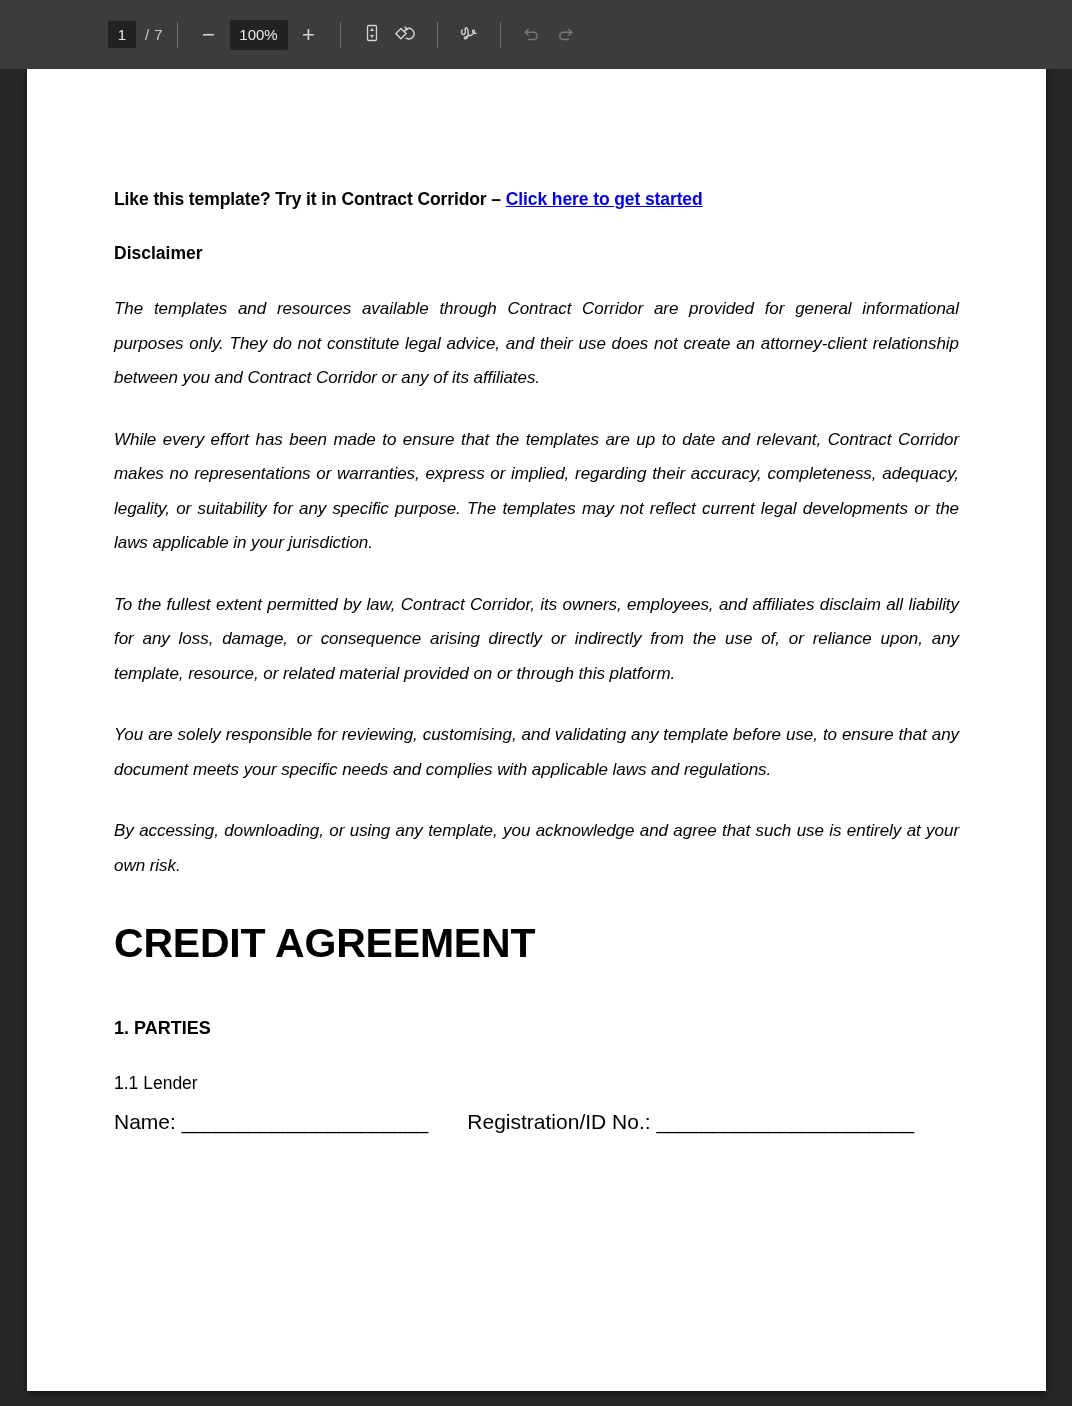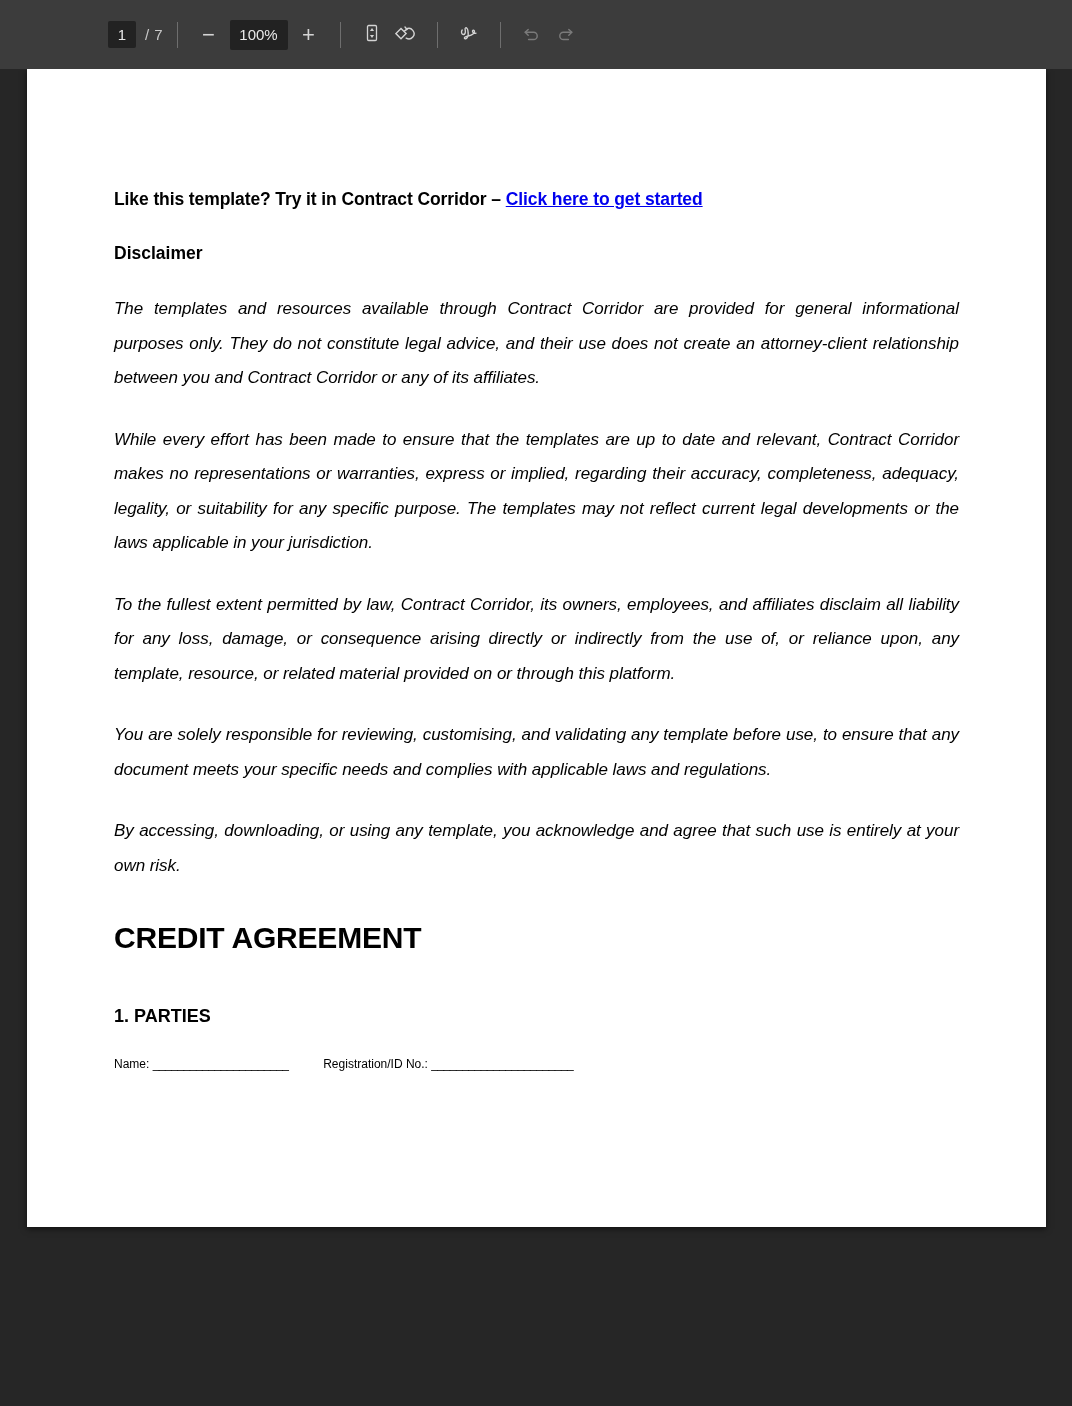--- a/index.html
+++ b/index.html
@@ -87,21 +87,21 @@
     width: 1072px;
     height: 1337px;
     background: #262626;
     overflow: hidden;
   }
   #page {
     position: absolute;
     top: 0px;
     left: 27px;
     width: 1019px;
-    height: 1158px;
+    height: 1322px;
     background: #ffffff;
     box-shadow: 0 2px 6px rgba(0,0,0,0.55);
   }
   #page-content {
     position: absolute;
     left: 87px;
     top: 120px;
     width: 845px;
     color: #000;
   }
@@ -125,39 +125,39 @@
   }
   p.body {
     font-size: 17px;
     font-style: italic;
     text-align: justify;
     line-height: 34.5px;
     margin: 0 0 27px 0;
     letter-spacing: -0.05px;
   }
   h1.doc-title {
-    font-size: 30px;
+    font-size: 41px;
     font-weight: bold;
     margin: 38px 0 0 0;
     letter-spacing: -0.2px;
     line-height: 1.1;
   }
   h2.section {
     font-size: 18px;
     font-weight: bold;
     margin: 52px 0 0 0;
   }
   .subsection {
     font-size: 17.5px;
     margin: 34px 0 0 0;
     font-weight: normal;
   }
   .field-row {
-    font-size: 12px;
-    margin-top: 30px;
+    font-size: 21px;
+    margin-top: 16px;
     white-space: nowrap;
   }
   .field-label { }
   .blank { letter-spacing: -0.5px; }
   .gap-a { display: inline-block; width: 28px; }
 </style>
 </head>
 <body>
 
 <div id="toolbar">
@@ -253,20 +253,21 @@
       <p class="body">The templates and resources available through Contract Corridor are provided for general informational purposes only. They do not constitute legal advice, and their use does not create an attorney-client relationship between you and Contract Corridor or any of its affiliates.</p>
       <p class="body">While every effort has been made to ensure that the templates are up to date and relevant, Contract Corridor makes no representations or warranties, express or implied, regarding their accuracy, completeness, adequacy, legality, or suitability for any specific purpose. The templates may not reflect current legal developments or the laws applicable in your jurisdiction.</p>
       <p class="body">To the fullest extent permitted by law, Contract Corridor, its owners, employees, and affiliates disclaim all liability for any loss, damage, or consequence arising directly or indirectly from the use of, or reliance upon, any template, resource, or related material provided on or through this platform.</p>
       <p class="body">You are solely responsible for reviewing, customising, and validating any template before use, to ensure that any document meets your specific needs and complies with applicable laws and regulations.</p>
       <p class="body">By accessing, downloading, or using any template, you acknowledge and agree that such use is entirely at your own risk.</p>
 
       <h1 class="doc-title">CREDIT AGREEMENT</h1>
 
       <h2 class="section">1. PARTIES</h2>
 
+      <div class="subsection">1.1 Lender</div>
 
       <div class="field-row">
         <span class="field-label">Name:</span>
         <span class="blank">______________________</span>
         <span class="gap-a"></span>
         <span class="field-label">Registration/ID No.:</span>
         <span class="blank">_______________________</span>
       </div>
 
 

